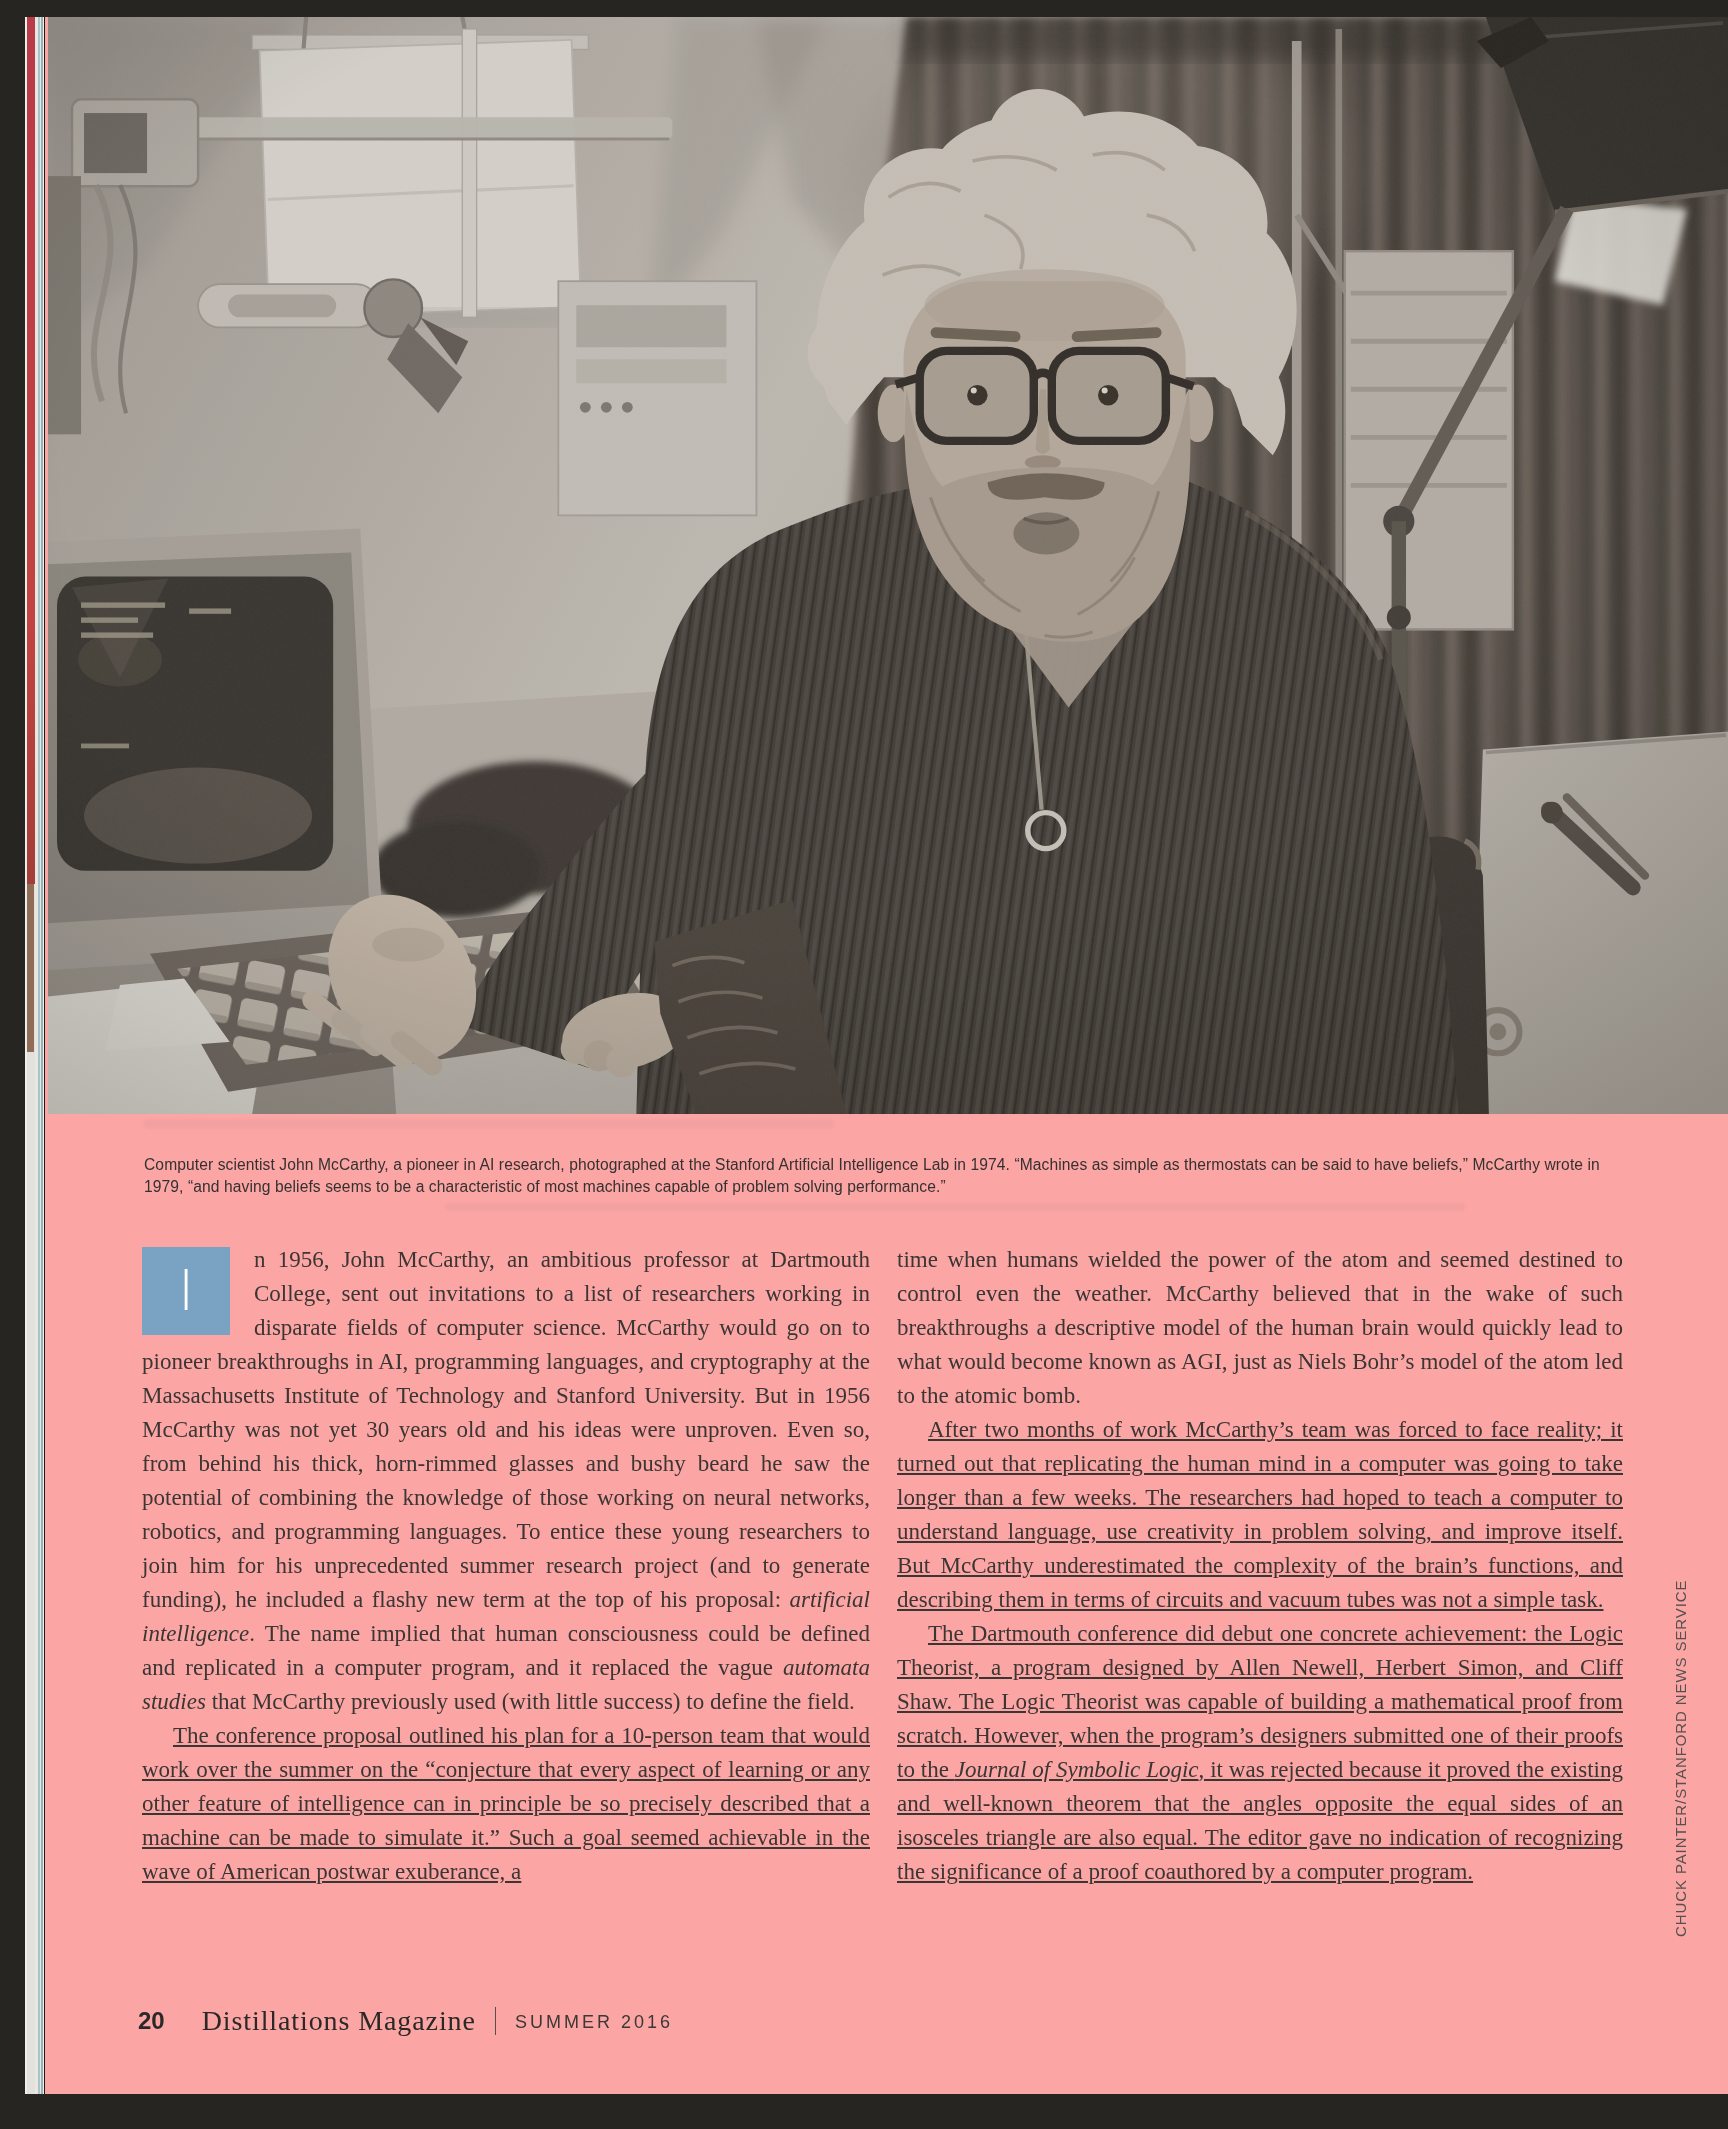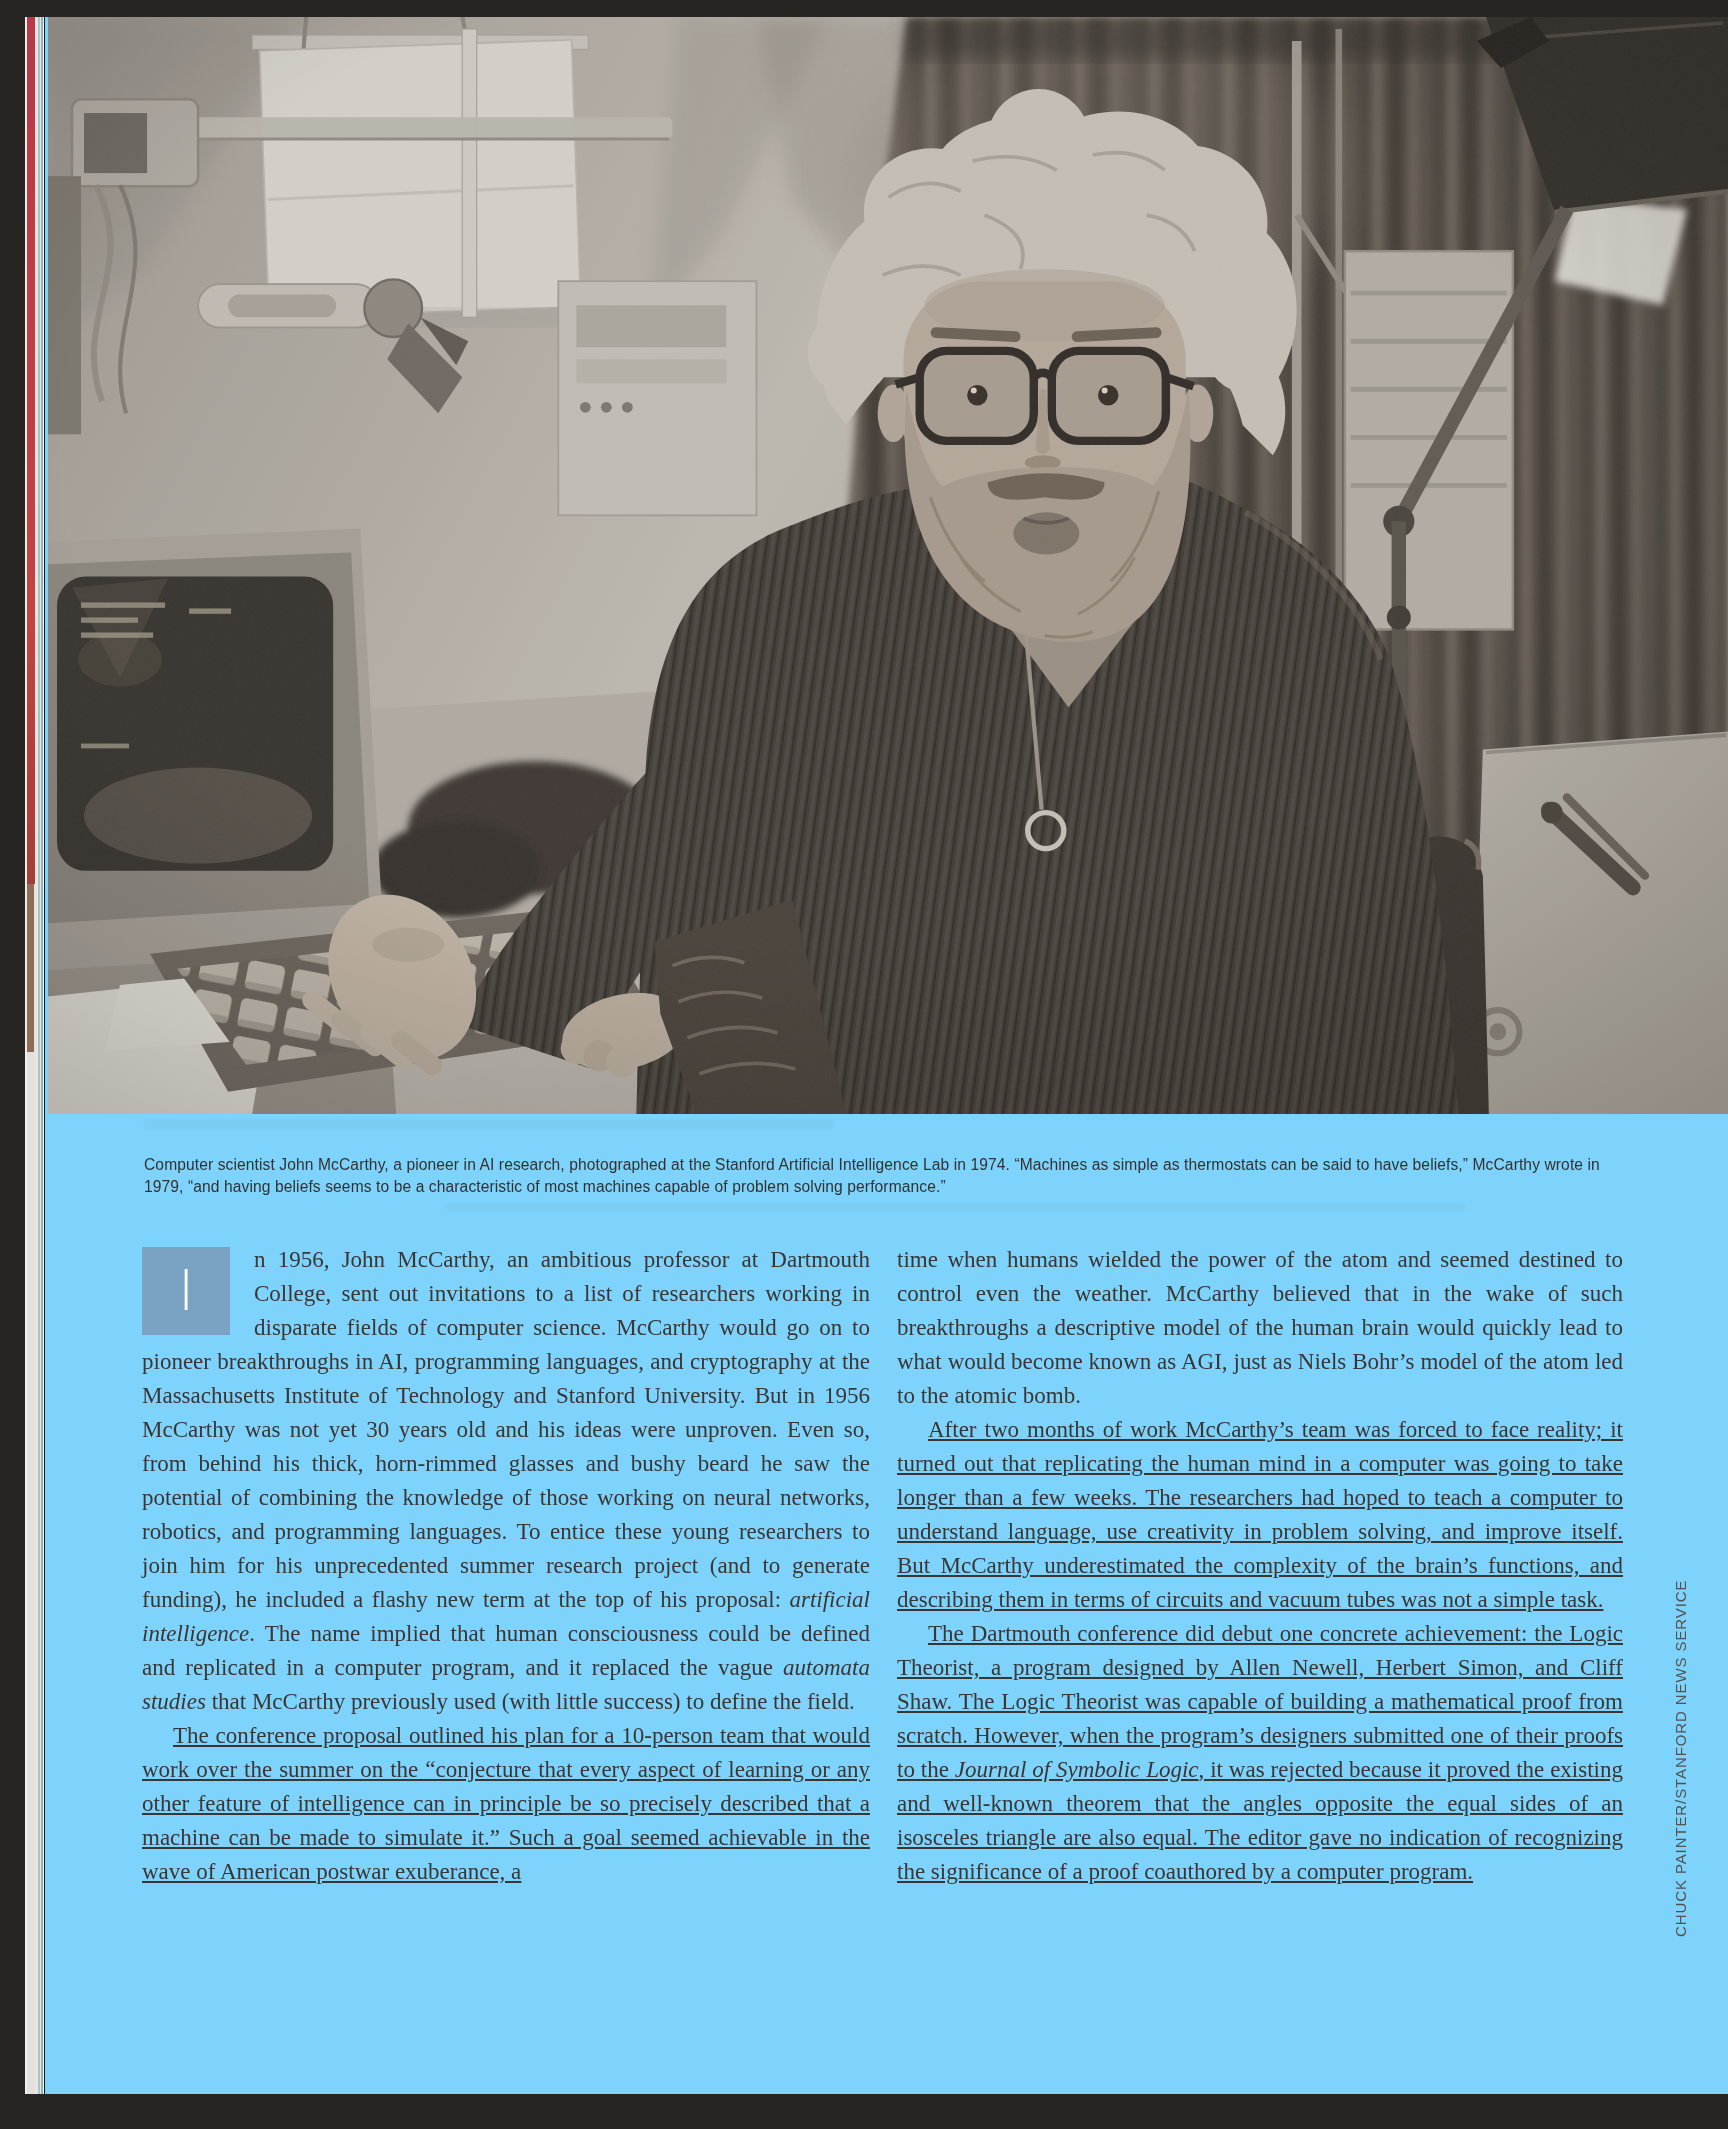--- a/index.html
+++ b/index.html
@@ -4,21 +4,21 @@
 <style>
   html,body{margin:0;padding:0;}
   body{
     width:1729px;height:2129px;position:relative;overflow:hidden;
     background:#272522;
     font-family:"Liberation Serif", serif;
   }
   
   .page{
     position:absolute;left:25px;top:17px;width:1704px;height:2077px;
-    background:#7dd3fc;
+    background:#fca5a5;
   }
   
   .stripes{
     position:absolute;left:0;top:0;width:20.4px;height:100%;
     background:linear-gradient(90deg,
       #efeeea 0 2.4px,#e3e1dc 2.4px 10.2px,#e9e7e2 10.2px 12.6px,
       #a9c3c8 12.6px 15px,#e9e7e2 15px 16px,#8fb3ba 16px 18px,
       #f0efeb 18px 19px,#1b1a17 19px 20.4px);
   }
   .stripe-red{position:absolute;left:1.8px;top:0;width:8.4px;height:867px;
@@ -314,17 +314,23 @@
           </span><span>n 1956, John McCarthy, an ambitious professor at Dartmouth College, sent out invitations to a list of researchers working in disparate fields of computer science. McCarthy would go on to pioneer breakthroughs in AI, programming languages, and cryptography at the Massachusetts Institute of Technology and Stanford University. But in 1956 McCarthy was not yet 30 years old and his ideas were unproven. Even so, from behind his thick, horn-rimmed glasses and bushy beard he saw the potential of combining the knowledge of those working on neural networks, robotics, and programming languages. To entice these young researchers to join him for his unprecedented summer research project (and to generate funding), he included a flashy new term at the top of his proposal: </span><i>artificial intelligence</i><span>. The name implied that human consciousness could be defined and replicated in a computer program, and it replaced the vague </span><i>automata studies</i><span> that McCarthy previously used (with little success) to define the field.</span></p>
         <p class="ind"><span>The conference proposal outlined his plan for a 10-person team that would work over the summer on the “conjecture that every aspect of learning or any other feature of intelligence can in principle be so precisely described that a machine can be made to simulate it.” Such a goal seemed achievable in the wave of American postwar exuberance, a</span></p>
       </div>
     <div class="col col-right">
         <p><span>time when humans wielded the power of the atom and seemed destined to control even the weather. McCarthy believed that in the wake of such breakthroughs a descriptive model of the human brain would quickly lead to what would become known as AGI, just as Niels Bohr’s model of the atom led to the atomic bomb.</span></p>
         <p class="ind"><span>After two months of work McCarthy’s team was forced to face reality; it turned out that replicating the human mind in a computer was going to take longer than a few weeks. The researchers had hoped to teach a computer to understand language, use creativity in problem solving, and improve itself. But McCarthy underestimated the complexity of the brain’s functions, and describing them in terms of circuits and vacuum tubes was not a simple task.</span></p>
         <p class="ind"><span>The Dartmouth conference did debut one concrete achievement: the Logic Theorist, a program designed by Allen Newell, Herbert Simon, and Cliff Shaw. The Logic Theorist was capable of building a mathematical proof from scratch. However, when the program’s designers submitted one of their proofs to the </span><i>Journal of Symbolic Logic</i><span>, it was rejected because it proved the existing and well-known theorem that the angles opposite the equal sides of an isosceles triangle are also equal. The editor gave no indication of recognizing the significance of a proof coauthored by a computer program.</span></p>
       </div>
   </div>
 
+  <div class="footer">
+    <span class="page-num">20</span>
+    <span class="mag-name">Distillations Magazine</span>
+    <span class="divider"></span>
+    <span class="issue">SUMMER 2016</span>
+  </div>
 
   <div class="credit">CHUCK PAINTER/STANFORD NEWS SERVICE</div>
 
 </div>
 
 
 </body></html>

